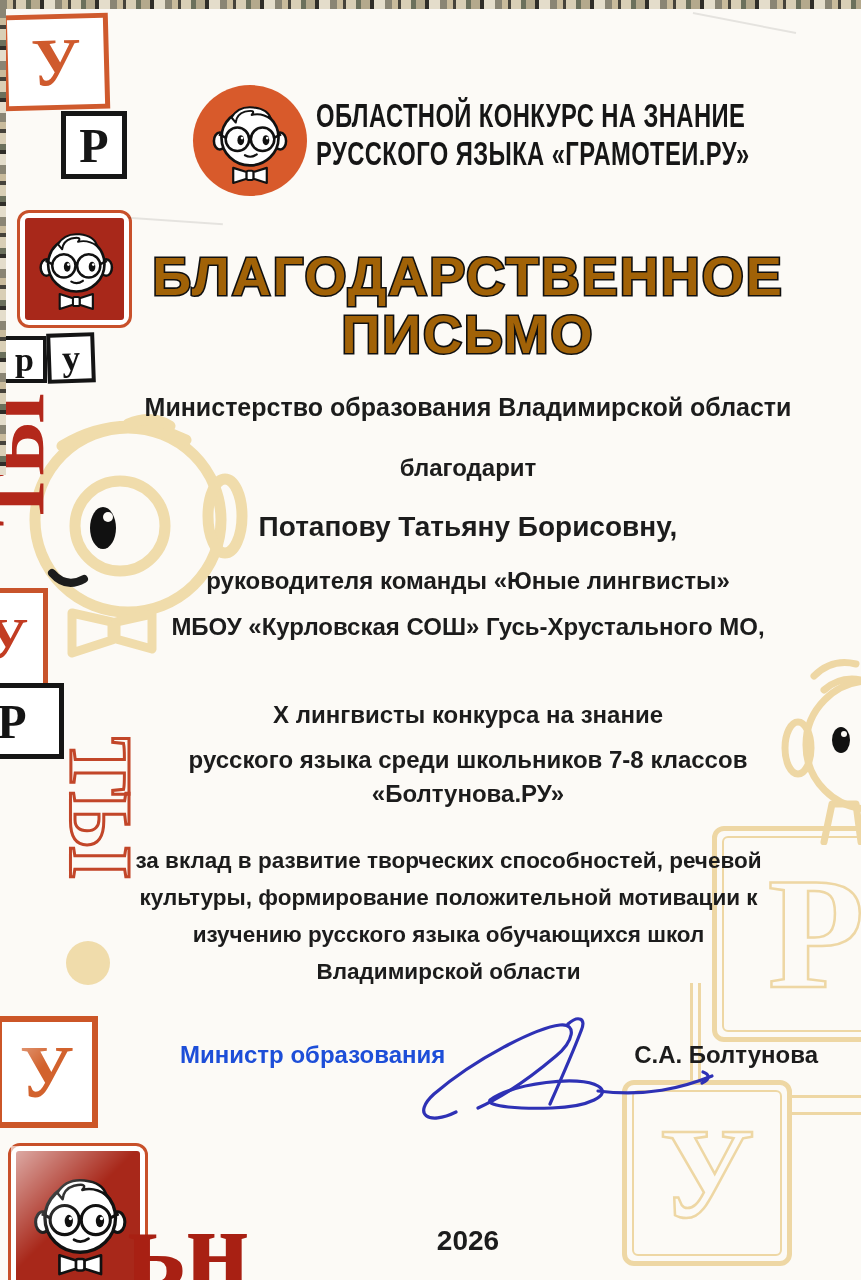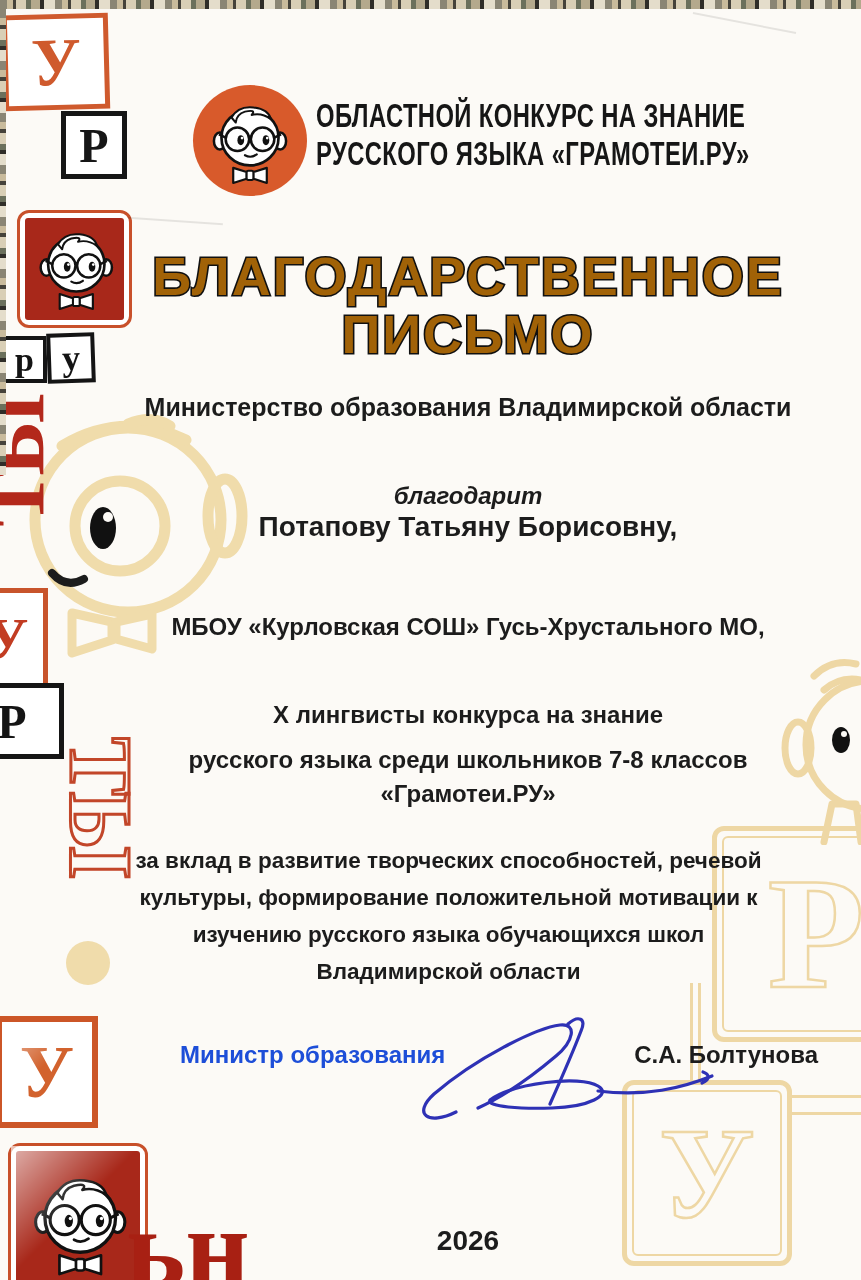--- a/index.html
+++ b/index.html
@@ -23,21 +23,21 @@
   .logo svg{width:86px;height:94px;}
   .header-text{position:absolute;left:316px;top:97px;z-index:5;color:#161616;font-weight:bold;
     font-size:29px;line-height:34px;letter-spacing:.5px;white-space:nowrap;
     transform:scale(.82,1.12);transform-origin:left top;}
 
   
   .cline{position:absolute;left:75px;width:786px;text-align:center;color:#1c1c1c;font-weight:bold;z-index:5;}
   .title{top:247px;font-size:54px;line-height:58px;letter-spacing:2px;color:#a16207;
     -webkit-text-stroke:3.2px #101010;paint-order:stroke fill;}
   .issuer{top:393px;font-size:25px;}
-  .thanks{top:482px;font-size:24px;font-style:italic;}
+  .thanks{top:454px;font-size:24px;}
   .recipient{top:511px;font-size:28px;}
   .role{top:567px;font-size:24px;}
   .school{top:613px;font-size:24px;}
   .contest1{top:701px;font-size:24px;}
   .contest2{top:746px;font-size:24px;text-align:center;}
   .contest3{top:780px;font-size:24px;}
   .reason{top:820px;left:50%;width:660px;margin-left:-312px;font-size:22.5px;line-height:37px;margin-top:22px;}
   .city{top:1177px;font-size:24px;}
   .year{top:1225px;font-size:28px;}
 
@@ -217,24 +217,25 @@
   </div>
 
   <div class="cline title">
     <div>БЛАГОДАРСТВЕННОЕ</div>
     <div>ПИСЬМО</div>
   </div>
 
   <div class="cline issuer">Министерство образования Владимирской области</div>
   <div class="cline thanks">благодарит</div>
   <div class="cline recipient">Потапову Татьяну Борисовну,</div>
+  <div class="cline role">руководителя команды «Юные лингвисты»</div>
   <div class="cline school">МБОУ «Курловская СОШ» Гусь-Хрустального МО,</div>
   <div class="cline contest1">X лингвисты конкурса на знание</div>
   <div class="cline contest2">русского языка среди школьников 7-8 классов</div>
-  <div class="cline contest3">«Грамотеи.РУ»</div>
+  <div class="cline contest3">«Болтунова.РУ»</div>
   <div class="cline reason">за вклад в развитие творческих способностей, речевой культуры, формирование положительной мотивации к изучению русского языка обучающихся школ Владимирской области</div>
 
   <div class="sig-label">Министр образования</div>
   <svg class="sig-svg" viewBox="0 0 330 112">
     <g fill="none" stroke="#2e31b5" stroke-width="3.2" stroke-linecap="round">
       <path d="M64 100 C36 114 20 102 42 82 C84 46 144 16 168 13 C186 11 181 30 164 44 C138 66 108 86 86 96"></path>
       <path d="M176 12 C186 3 195 6 189 19 C181 40 166 74 158 92"></path>
       <path d="M98 88 C122 71 188 63 206 74 C221 83 196 95 160 96 C130 97 94 95 98 88"></path>
       <path d="M206 79 C254 85 290 76 320 64"></path>
       <path d="M311 60 C317 62 319 67 310 71"></path>

